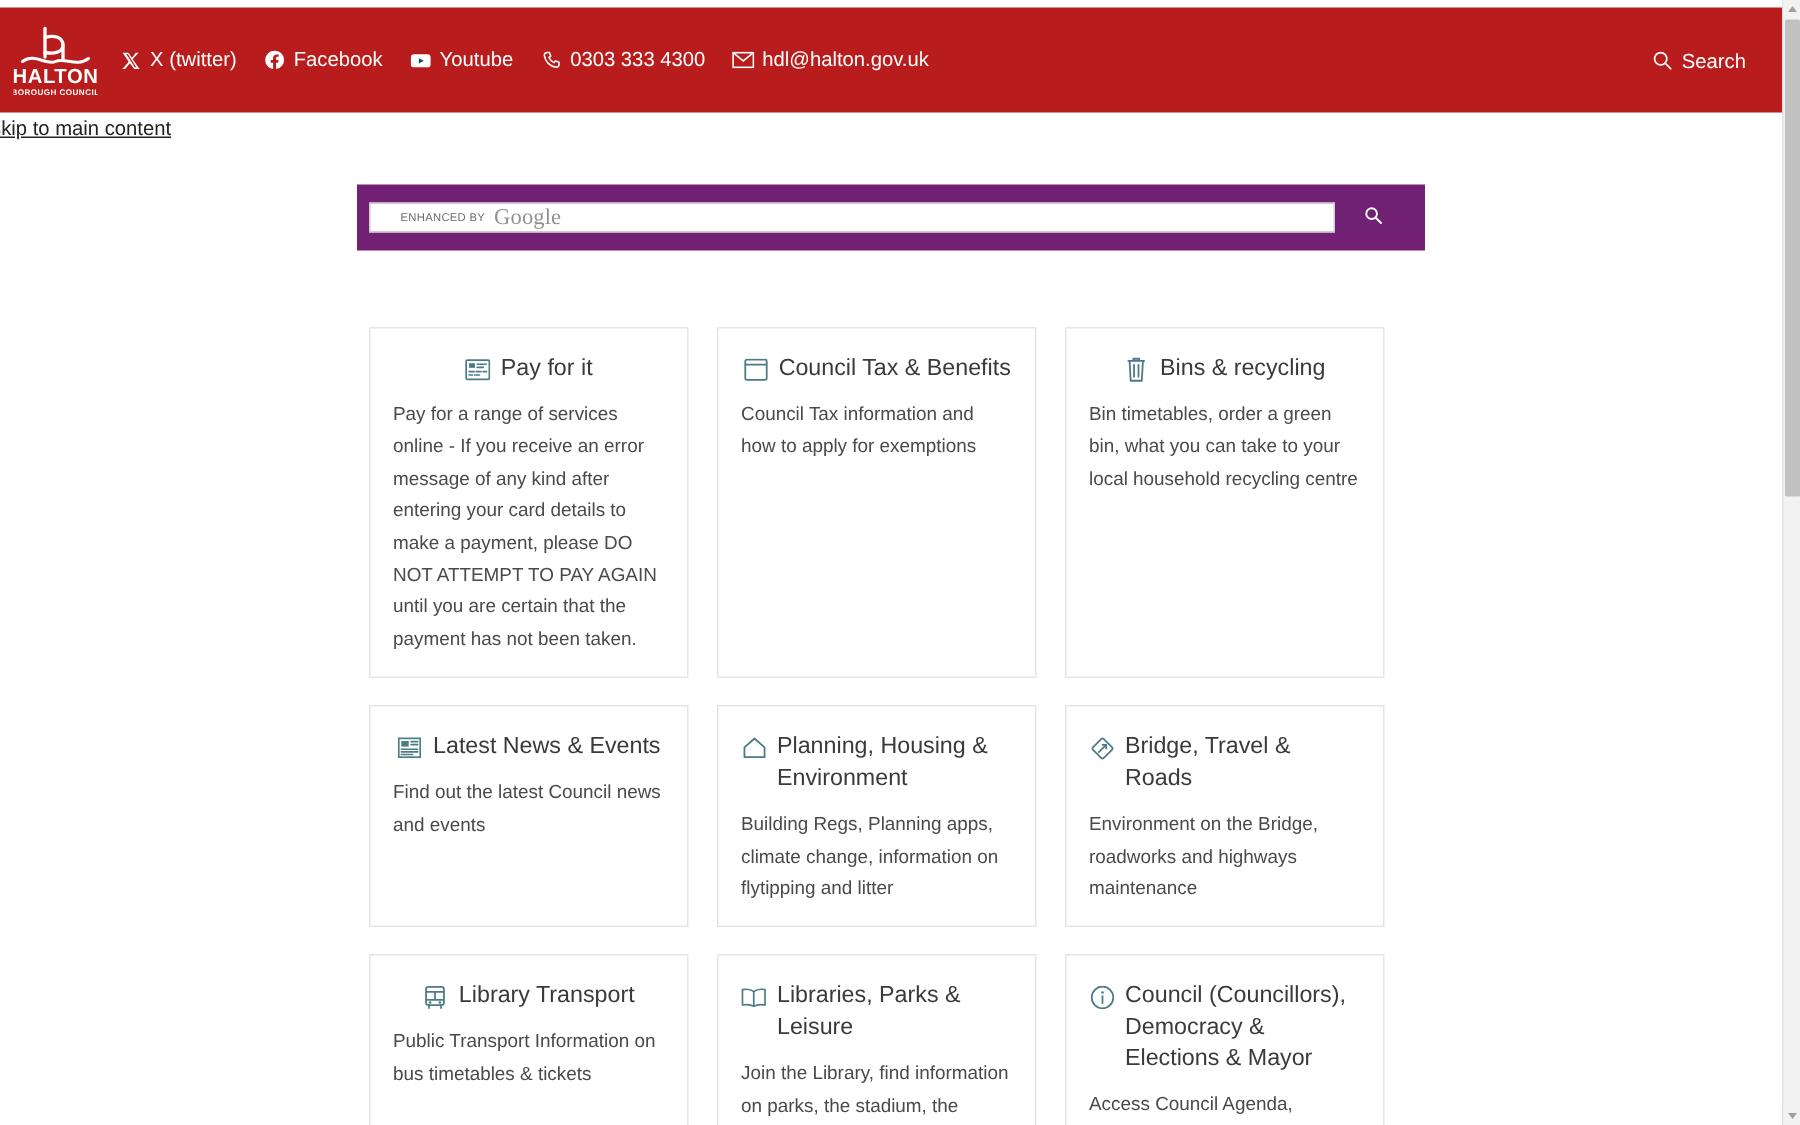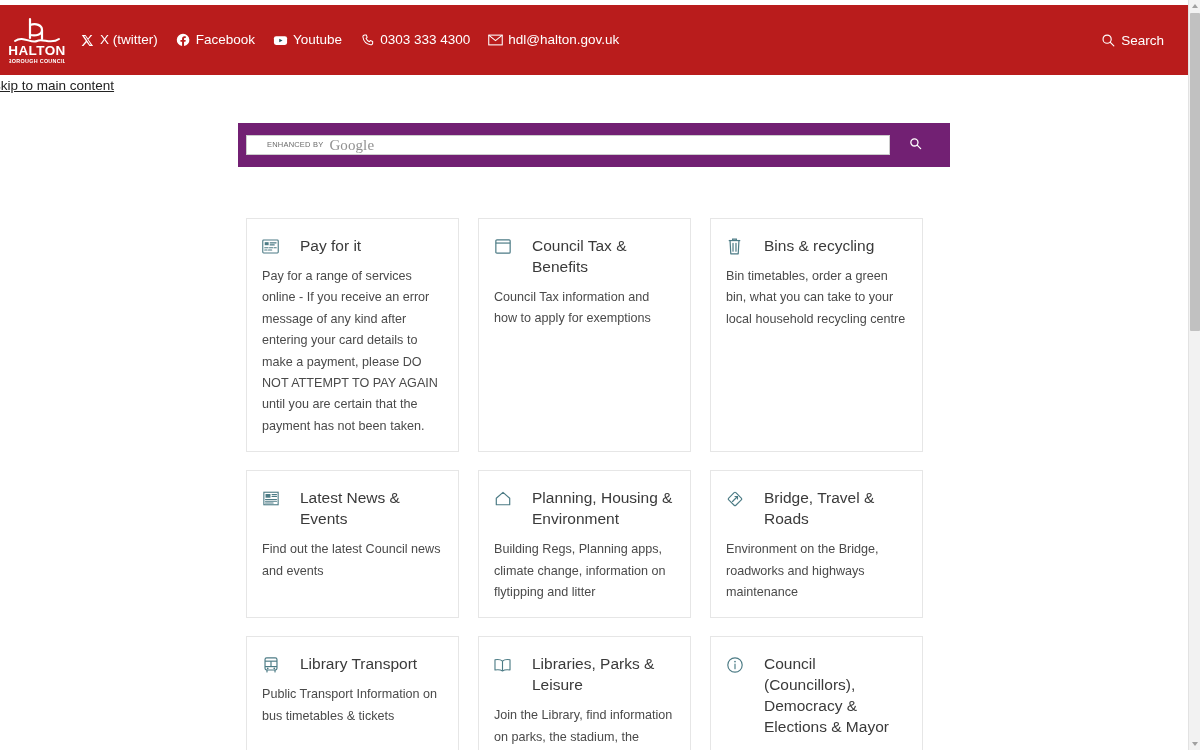--- a/index.html
+++ b/index.html
@@ -186,22 +186,23 @@
     padding: 16px 15px 14px;
     cursor: pointer;
   }
   .card.r1 { min-height: 222px; }
   .card.r2 { min-height: 147px; }
   .card.r3 { min-height: 150px; }
 
   .card-head {
     display: flex;
     align-items: flex-start;
-    gap: 21px;
+    gap: 7px;
     margin-bottom: 10px;
+    justify-content: center;
   }
   .card-ico {
     flex: none;
     width: 17px;
     height: 19px;
     display: flex;
     align-items: center;
     justify-content: center;
     margin-top: 2px;
   }

